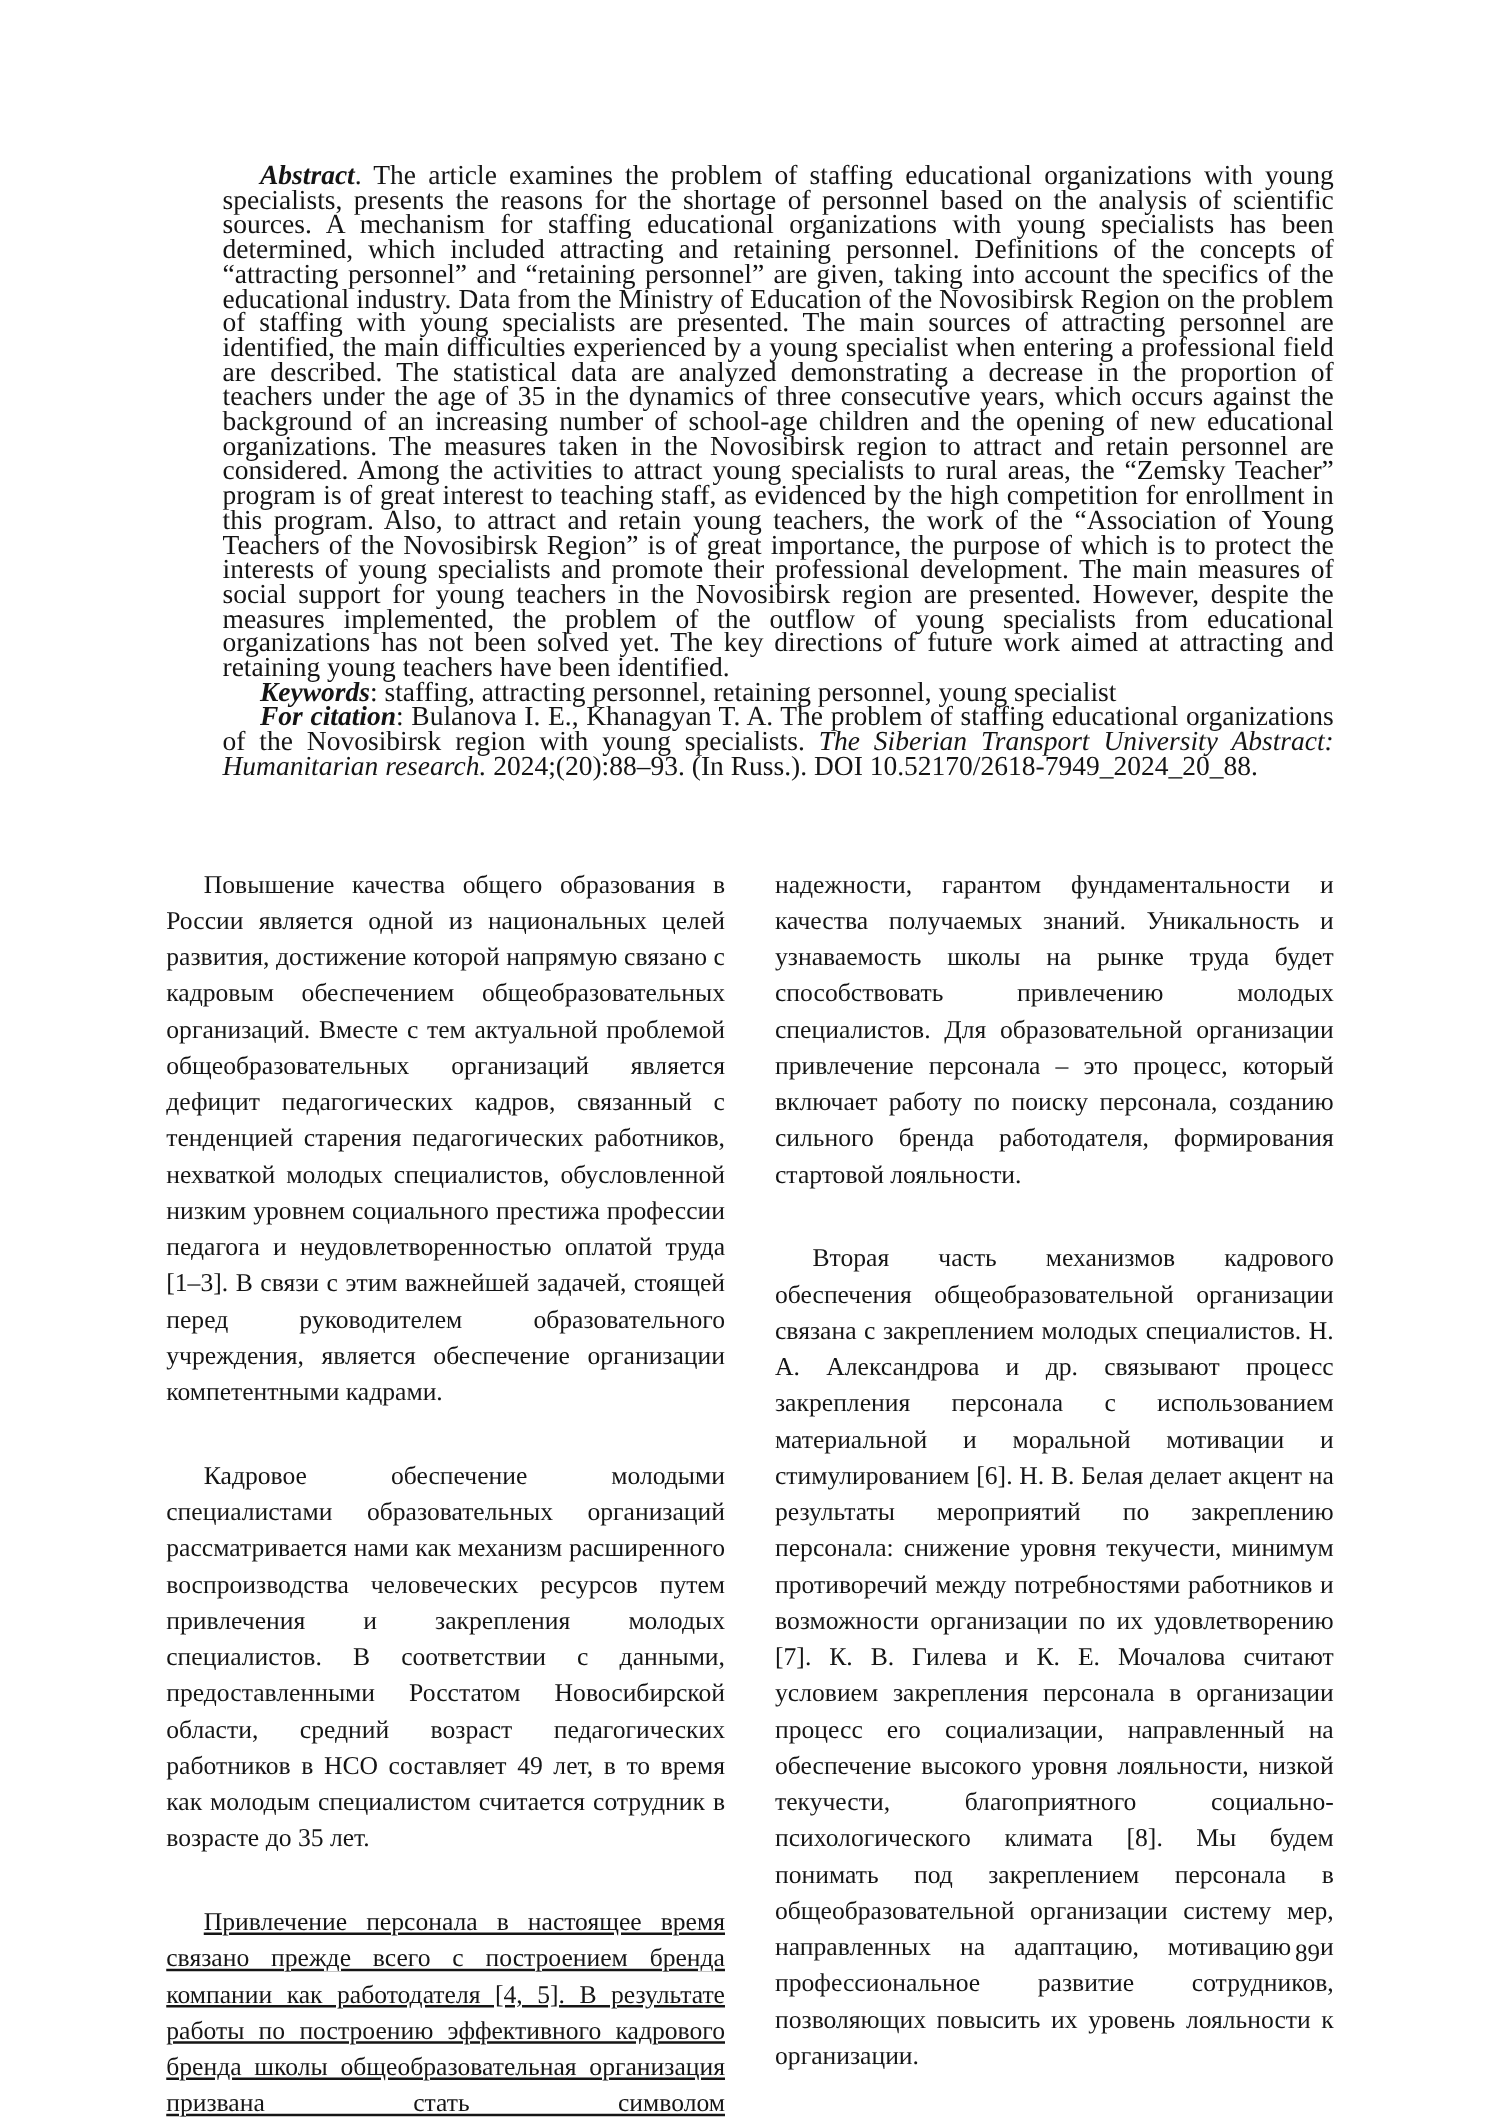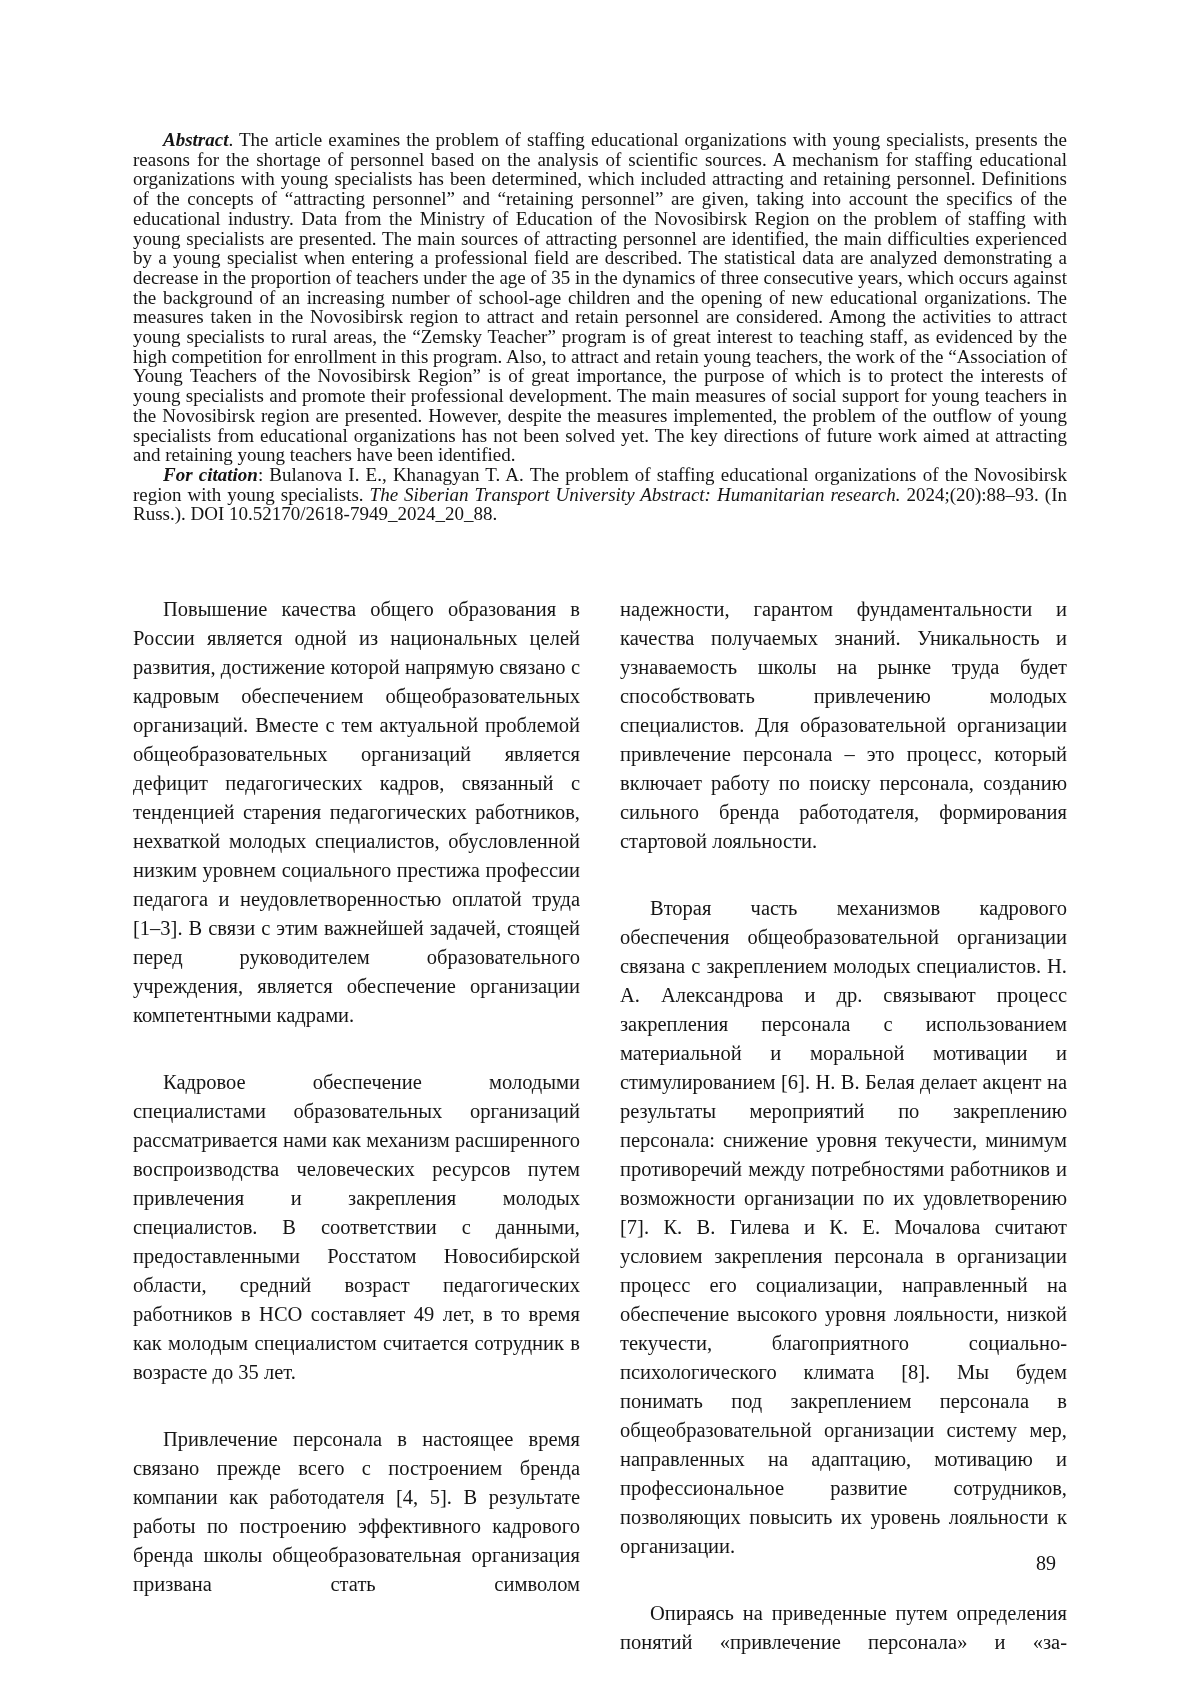--- a/index.html
+++ b/index.html
@@ -12,55 +12,57 @@
     color: #151515;
     overflow: hidden;
   }
   .content {
     position: absolute;
     left: 133px;
     top: 130px;
     width: 934px;
   }
   .front-matter p {
-    font-size: 19px;
+    font-size: 22px;
     line-height: 19.7px;
     text-align: justify;
     text-indent: 30px;
+    margin-left: 45px;
   }
   .bi { font-weight: bold; font-style: italic; }
   .it { font-style: italic; }
   .columns {
     display: flex;
     gap: 40px;
     margin-top: 33px;
   }
   .col {
     width: 447px;
     font-size: 20.5px;
     line-height: 29px;
     text-align: justify;
   }
   .col p { text-indent: 30px; margin-top: 38px; }
   .col p.no-indent { text-indent: 0; }
-  .col p.justify-last { text-align-last: justify; }
+  .col p.justify-last { text-align-last: justify; text-decoration: underline; }
   .page-number {
     position: absolute;
     left: 1036px;
     top: 1552px;
     font-size: 20px;
   }
 </style>
 </head>
 <body>
 
 <div class="content">
 
   <div class="front-matter">
     <p><span class="bi">Abstract</span><span>. The article examines the problem of staffing educational organizations with young specialists, presents the reasons for the shortage of personnel based on the analysis of scientific sources. A mechanism for staffing educational organizations with young specialists has been determined, which included attracting and retaining personnel. Definitions of the concepts of “attracting personnel” and “retaining personnel” are given, taking into account the specifics of the educational industry. Data from the Ministry of Education of the Novosibirsk Region on the problem of staffing with young specialists are presented. The main sources of attracting personnel are identified, the main difficulties experienced by a young specialist when entering a professional field are described. The statistical data are analyzed demonstrating a decrease in the proportion of teachers under the age of 35 in the dynamics of three consecutive years, which occurs against the background of an increasing number of school-age children and the opening of new educational organizations. The measures taken in the Novosibirsk region to attract and retain personnel are considered. Among the activities to attract young specialists to rural areas, the “Zemsky Teacher” program is of great interest to teaching staff, as evidenced by the high competition for enrollment in this program. Also, to attract and retain young teachers, the work of the “Association of Young Teachers of the Novosibirsk Region” is of great importance, the purpose of which is to protect the interests of young specialists and promote their professional development. The main measures of social support for young teachers in the Novosibirsk region are presented. However, despite the measures implemented, the problem of the outflow of young specialists from educational organizations has not been solved yet. The key directions of future work aimed at attracting and retaining young teachers have been identified.</span></p>
+    <p><span class="bi">Keywords</span><span>: staffing, attracting personnel, retaining personnel, young specialist</span></p>
     <p><span class="bi">For citation</span><span>: Bulanova I. E., Khanagyan T. A. The problem of staffing educational organizations of the Novosibirsk region with young specialists. </span><span class="it">The Siberian Transport University Abstract: Humanitarian research.</span><span> 2024;(20):88–93. (In Russ.). DOI 10.52170/2618-7949_2024_20_88.</span></p>
   </div>
 
   <div class="columns">
     <div class="col">
       <p>Повышение качества общего образования в России является одной из национальных целей развития, достижение которой напрямую связано с кадровым обеспечением общеобразовательных организаций. Вместе с тем актуальной проблемой общеобразовательных организаций является дефицит педагогических кадров, связанный с тенденцией старения педагогических работников, нехваткой молодых специалистов, обусловленной низким уровнем социального престижа профессии педагога и неудовлетворенностью оплатой труда [1–3]. В связи с этим важнейшей задачей, стоящей перед руководителем образовательного учреждения, является обеспечение организации компетентными кадрами.</p>
       <p>Кадровое обеспечение молодыми специалистами образовательных организаций рассматривается нами как механизм расширенного воспроизводства человеческих ресурсов путем привлечения и закрепления молодых специалистов. В соответствии с данными, предоставленными Росстатом Новосибирской области, средний возраст педагогических работников в НСО составляет 49 лет, в то время как молодым специалистом считается сотрудник в возрасте до 35 лет.</p>
       <p class="justify-last">Привлечение персонала в настоящее время связано прежде всего с построением бренда компании как работодателя [4, 5]. В результате работы по построению эффективного кадрового бренда школы общеобразовательная организация призвана стать символом</p>
     </div>
     <div class="col">

